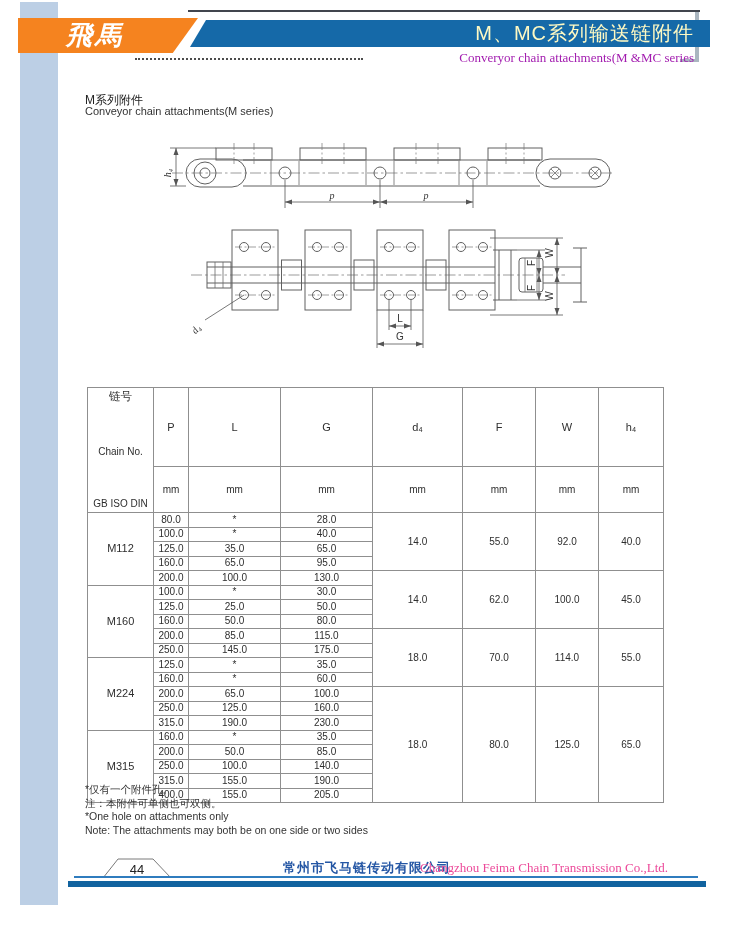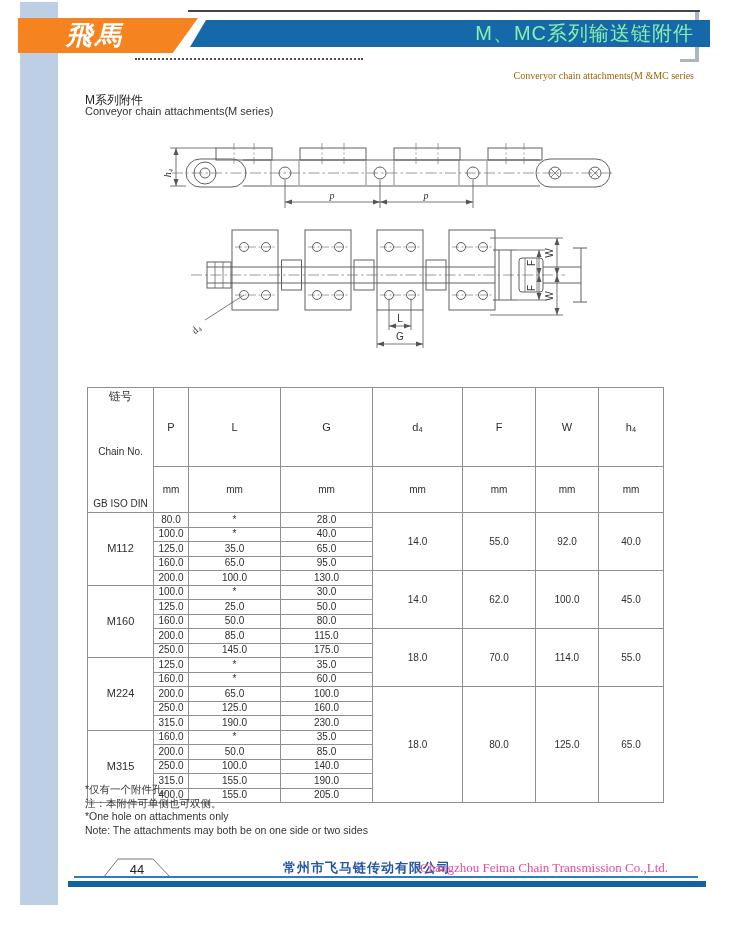--- a/index.html
+++ b/index.html
@@ -7,29 +7,29 @@
         font-family:"Liberation Sans",sans-serif;color:#2e2e2e;}
   
   .left-strip{position:absolute;left:20px;top:2px;width:38px;height:903px;background:#bccfe5;z-index:0;}
   
   .top-rule{position:absolute;left:188px;top:10px;width:512px;height:2px;background:#41454e;z-index:3;}
   .bracket-v{position:absolute;left:695px;top:11px;width:4px;height:51px;background:#aab6c0;z-index:1;}
   .bracket-foot{position:absolute;left:680px;top:59px;width:19px;height:3px;background:#aab6c0;z-index:1;}
   .banner-blue{position:absolute;left:152px;top:20px;width:558px;height:27px;background:#1569a8;z-index:2;
       clip-path:polygon(54px 0,100% 0,100% 100%,38px 100%);
       display:flex;align-items:center;justify-content:flex-end;padding-right:16px;box-sizing:border-box;}
-  .banner-blue span{color:#86efac;font-size:20px;letter-spacing:1px;}
+  .banner-blue span{color:#fef9c3;font-size:20px;letter-spacing:1px;}
   .banner-orange{position:absolute;left:18px;top:18px;width:180px;height:35px;background:#f5831f;z-index:4;
       clip-path:polygon(0 0,100% 0,86% 100%,0 100%);
       display:flex;align-items:center;justify-content:center;padding-right:26px;box-sizing:border-box;}
   .banner-orange span{color:#ffffff;font-size:26px;font-weight:bold;font-style:italic;
       font-family:"Liberation Serif",serif;letter-spacing:3px;}
   .dots{position:absolute;left:135px;top:58px;width:228px;border-top:2px dotted #4c4c4c;z-index:2;}
-  .subtitle{position:absolute;left:360px;top:50px;width:334px;text-align:right;font-size:10px;
-      color:#a16207;font-family:"Liberation Serif",serif;z-index:2;margin-top:20px;}
+  .subtitle{position:absolute;left:360px;top:50px;width:334px;text-align:right;font-size:13px;
+      color:#a21caf;font-family:"Liberation Serif",serif;z-index:2;}
   
   .sec-cn{position:absolute;left:85px;top:92px;font-size:12px;color:#222;}
   .sec-en{position:absolute;left:85px;top:105px;font-size:11px;color:#333;}
   
   .drawing1{position:absolute;left:158px;top:128px;}
   .drawing2{position:absolute;left:183px;top:220px;}
   svg .ln{stroke:#606060;stroke-width:1;fill:none;}
   svg .thin{stroke:#6a6a6a;stroke-width:.8;fill:none;}
   svg .cl{stroke:#707070;stroke-width:.7;fill:none;stroke-dasharray:11 3 2.5 3;}
   svg .dd{stroke:#777;stroke-width:.7;fill:none;stroke-dasharray:7 2.5 2 2.5;}

